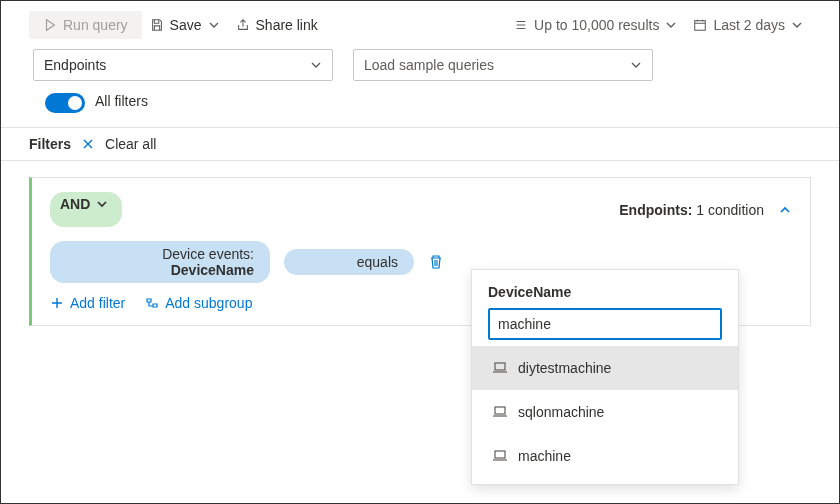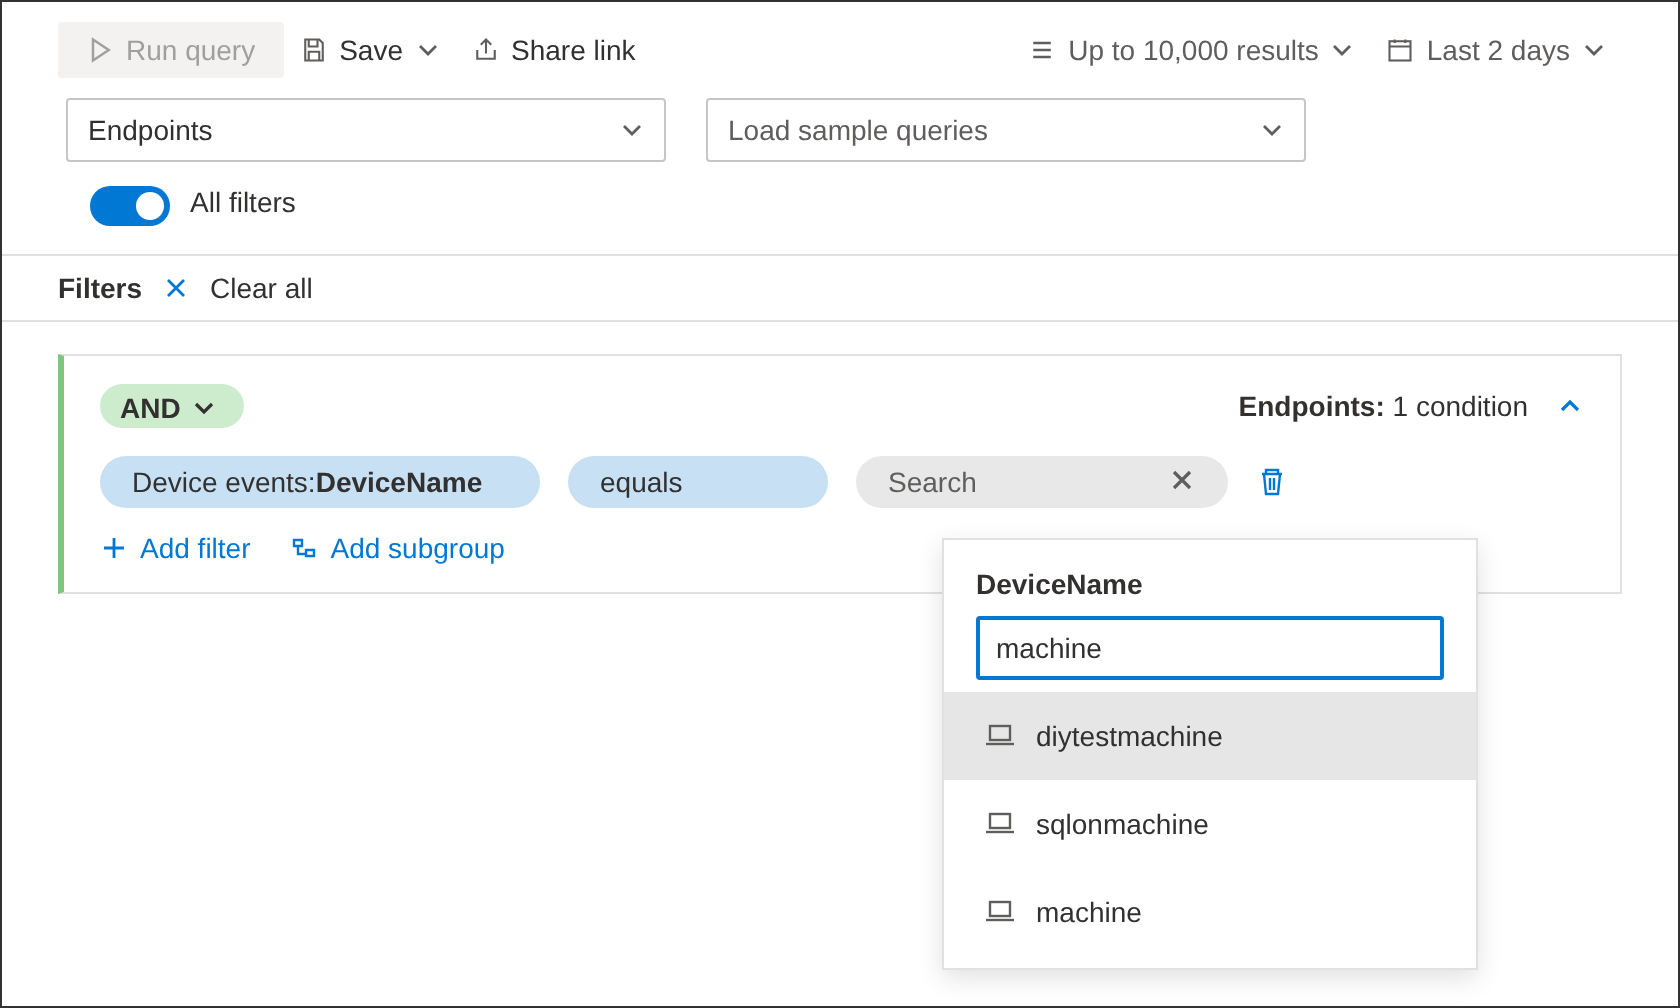--- a/index.html
+++ b/index.html
@@ -104,37 +104,37 @@
     border-left: 3px solid #7bc97b;
     position: relative;
   }
   .card-header {
     display: flex; align-items: center; justify-content: space-between;
     margin-bottom: 14px;
   }
   .and-pill {
     background: var(--pill-green);
     border-radius: 14px;
-    padding: 4px 14px 2px 10px;
+    padding: 4px 14px 15px 10px;
     font-weight: 600;
     display: inline-flex; align-items: center; gap: 6px;
     cursor: pointer;
   }
   .includes { font-size: 14px; display: inline-flex; align-items: center; gap: 14px; }
   .includes b { font-weight: 600; }
 
   .condition-row {
     display: flex; align-items: center; gap: 14px;
     margin-bottom: 12px;
   }
   .pill {
     border-radius: 14px;
     padding: 5px 16px;
     background: var(--pill-blue);
-    display: inline-flex; align-items: flex-start;
+    display: inline-flex; align-items: flex-end; flex-direction: column;
   }
   .pill.gray { background: var(--pill-gray); color: var(--text-soft); gap: 8px; }
   .pill.gray .x { margin-left: 88px; cursor: pointer; color: #605e5c; }
   .trash { color: var(--accent); cursor: pointer; }
 
   .actions-row { display: flex; gap: 20px; }
   .action-link {
     display: inline-flex; align-items: center; gap: 6px;
     color: var(--accent); cursor: pointer;
   }
@@ -288,28 +288,20 @@
     </div>
 
     <div class="condition-row">
       <div class="pill" style="min-width:220px;">
         <span>Device events: </span>
           <b>DeviceName</b>
       </div>
       <div class="pill" style="min-width:130px;">
         <span>equals</span>
       </div>
-      <div class="pill gray">
-        <span>Search</span>
-        <span class="x">
-          <svg class="ico-sm" viewBox="0 0 14 14">
-              <path d="M3 3l8 8M11 3l-8 8" stroke="#605e5c" stroke-width="1.6"></path>
-            </svg>
-        </span>
-      </div>
       <span class="trash">
         <svg class="ico" viewBox="0 0 16 16">
             <path d="M3 4h10 M5 4V2h6v2 M4 4l1 10h6l1-10 M7 6v6 M9 6v6" fill="none" stroke="currentColor" stroke-width="1.2"></path>
           </svg>
       </span>
     </div>
 
     <div class="actions-row">
       <div class="action-link">
         <span>

